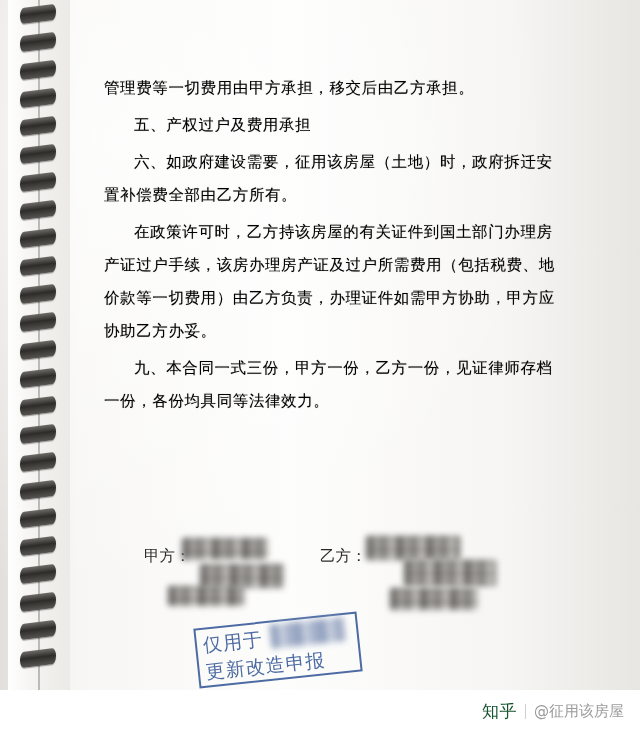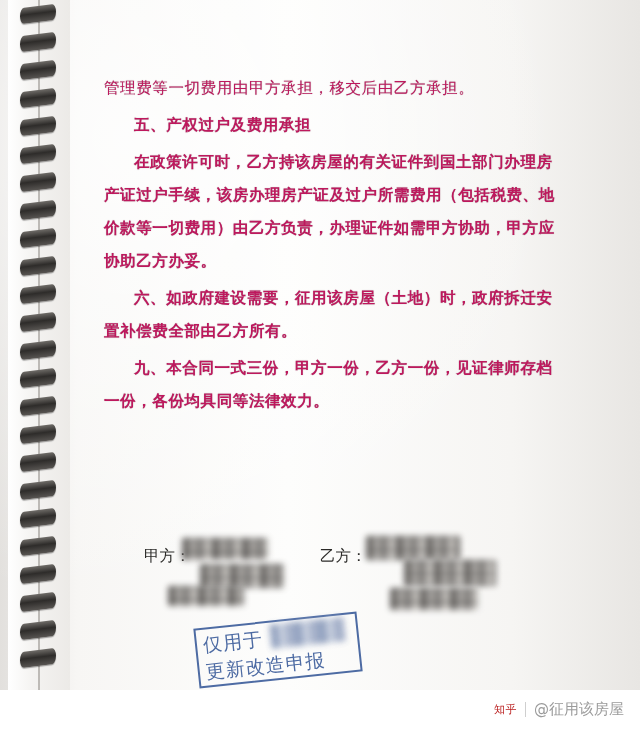--- a/index.html
+++ b/index.html
@@ -68,33 +68,32 @@
     box-shadow: 0 1px 1px rgba(0,0,0,0.35);
     transform: skewY(-7deg);
   }
 
   
   .doc-text {
     position: absolute;
     left: 104px;
     top: 72px;
     width: 452px;
-    color: #be185d;
+    color: #000000;
     font-family: "DejaVu Sans", "Liberation Sans", sans-serif;
     font-size: 15.5px;
     line-height: 33px;
     letter-spacing: 0.6px;
     text-shadow: 0 0 1px rgba(70,68,66,0.45);
   }
   .doc-text p {
     margin: 0 0 4px 0;
   }
   .indent {
     text-indent: 30px;
-    font-weight: bold;
   }
 
   
   .sig-row {
     position: absolute;
     left: 104px;
     top: 534px;
     width: 452px;
     height: 80px;
     font-family: "DejaVu Sans", "Liberation Sans", sans-serif;
@@ -166,22 +165,22 @@
     right: 16px;
     top: 10px;
     display: flex;
     align-items: center;
     gap: 8px;
     color: #9b9b9b;
     font-family: "DejaVu Sans", "Liberation Sans", sans-serif;
     font-size: 15px;
   }
   .zhihu-mark {
-    font-size: 11px;
-    color: #b91c1c;
+    font-size: 17px;
+    color: #14532d;
     letter-spacing: 0.5px;
   }
   .wm-divider {
     width: 1px;
     height: 15px;
     background: #cfcfcf;
   }
 </style>
 </head>
 <body>
@@ -215,22 +214,22 @@
       <div class="coil" style="top:538px"></div>
       <div class="coil" style="top:566px"></div>
       <div class="coil" style="top:594px"></div>
       <div class="coil" style="top:622px"></div>
       <div class="coil" style="top:650px"></div>
     </div>
 
     <div class="doc-text">
       <p>管理费等一切费用由甲方承担，移交后由乙方承担。</p>
       <p class="indent">五、产权过户及费用承担</p>
+      <p class="indent">六、如政府建设需要，征用该房屋（土地）时，政府拆迁安置补偿费全部由乙方所有。</p>
       <p class="indent">在政策许可时，乙方持该房屋的有关证件到国土部门办理房产证过户手续，该房办理房产证及过户所需费用（包括税费、地价款等一切费用）由乙方负责，办理证件如需甲方协助，甲方应协助乙方办妥。</p>
-      <p class="indent">六、如政府建设需要，征用该房屋（土地）时，政府拆迁安置补偿费全部由乙方所有。</p>
       <p class="indent">九、本合同一式三份，甲方一份，乙方一份，见证律师存档一份，各份均具同等法律效力。</p>
     </div>
 
     <div class="sig-row">
       <span class="sig-a-label">甲方：</span>
       <span class="sig-b-label">乙方：</span>
       <span class="blur blur-a1"></span>
       <span class="blur blur-a2"></span>
       <span class="blur blur-a3"></span>
       <span class="blur blur-b1"></span>

